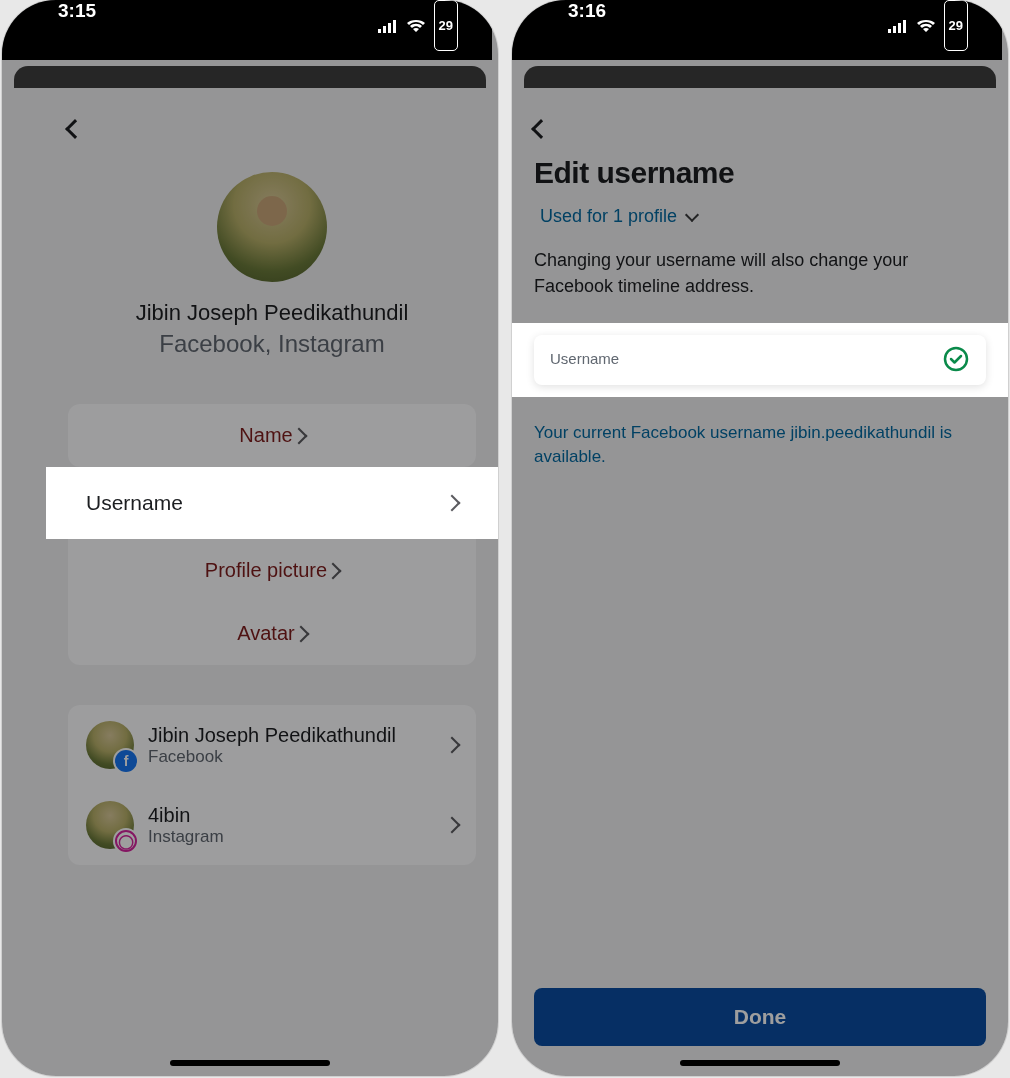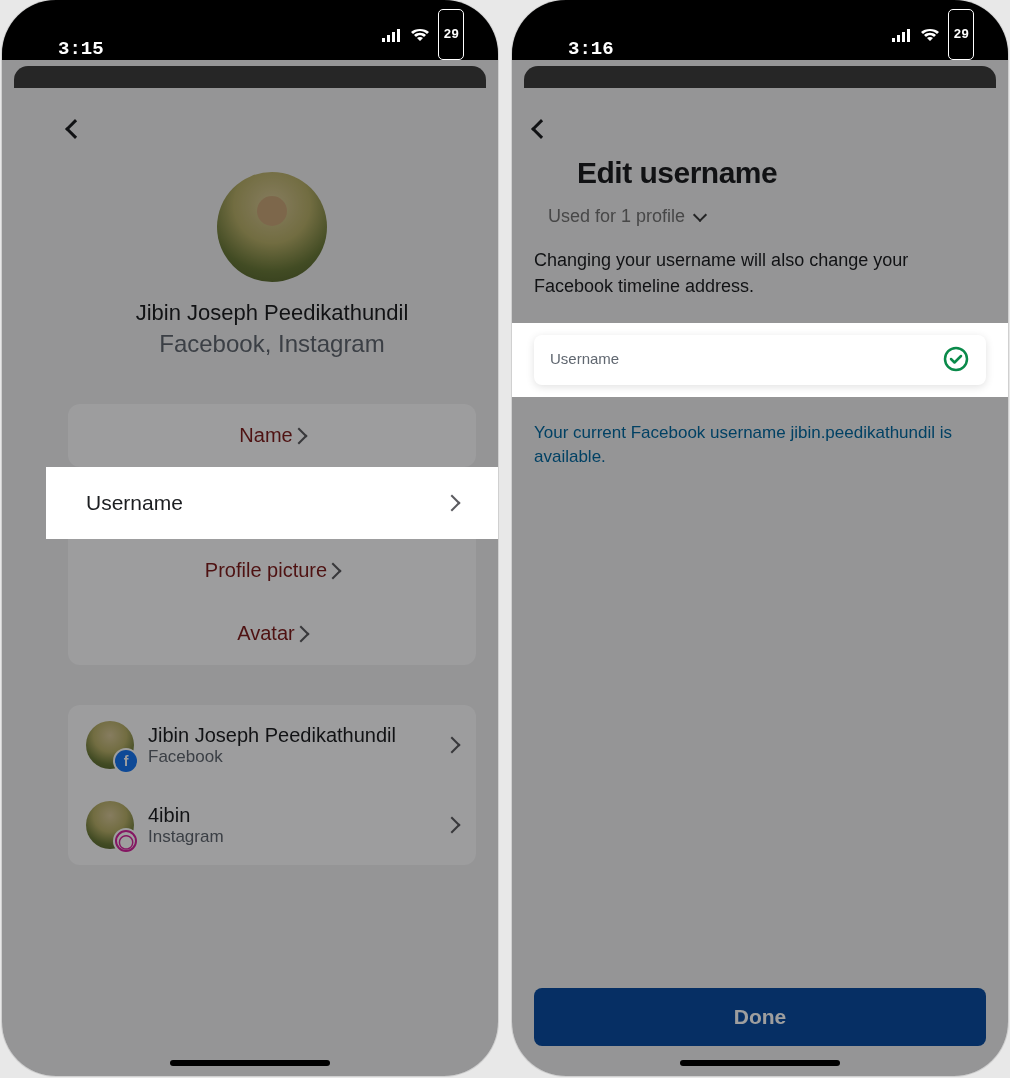--- a/index.html
+++ b/index.html
@@ -32,32 +32,31 @@
     z-index: 5;
     pointer-events: none;
   }
   .undim {
     position: relative;
     z-index: 10;
     background: #fff;
   }
   .statusbar {
     position: absolute;
-    top: 0; left: 0; right: 0;
+    top: 0; left: 0; right: 6px;
     height: 60px;
     background: #000;
     color: #fff;
     display: flex;
-    align-items: flex-end;
+    align-items: flex-start;
     justify-content: space-between;
     padding: 0 34px 0 56px;
     font-size: 19px;
     font-weight: 600;
     z-index: 20;
-    font-family: Liberation Mono, monospace;
   }
   .statusbar .right { display: flex; align-items: center; gap: 8px; }
   .signal-icon svg, .wifi-icon svg { display:block; }
   .battery {
     display: inline-flex; align-items: center;
     border: 1.5px solid #fff; border-radius: 5px;
     padding: 18px 4px; font-size: 13px; font-weight: 700;
     line-height: 1;
   }
   .sheet-nub {
@@ -166,25 +165,24 @@
     position: absolute;
     top: 82px; left: 0; right: 0; bottom: 0;
     background: #f1f1f3;
     border-radius: 18px 18px 54px 54px;
     padding-top: 30px;
   }
   .page-title {
     padding: 8px 22px 6px 22px;
     font-size: 30px; font-weight: 800; color:#1c1e21;
     letter-spacing: -0.5px;
-    margin-left: 43px;
   }
   .subhead {
-    padding: 10px 36px;
-    font-size: 18px; color:#737373;
+    padding: 10px 28px;
+    font-size: 18px; color:#0369a1;
     display:flex; align-items:center; gap:10px;text-align:center;
   }
   .chevron-down {
     display:inline-block; width:10px; height:10px;
     border-right: 2.5px solid #3a3b3c; border-bottom: 2.5px solid #3a3b3c;
     transform: rotate(45deg); margin-top:-4px;
   }
   .description {
     padding: 10px 22px 24px 22px;
     font-size: 18px; color:#1c1e21; line-height:1.45;

